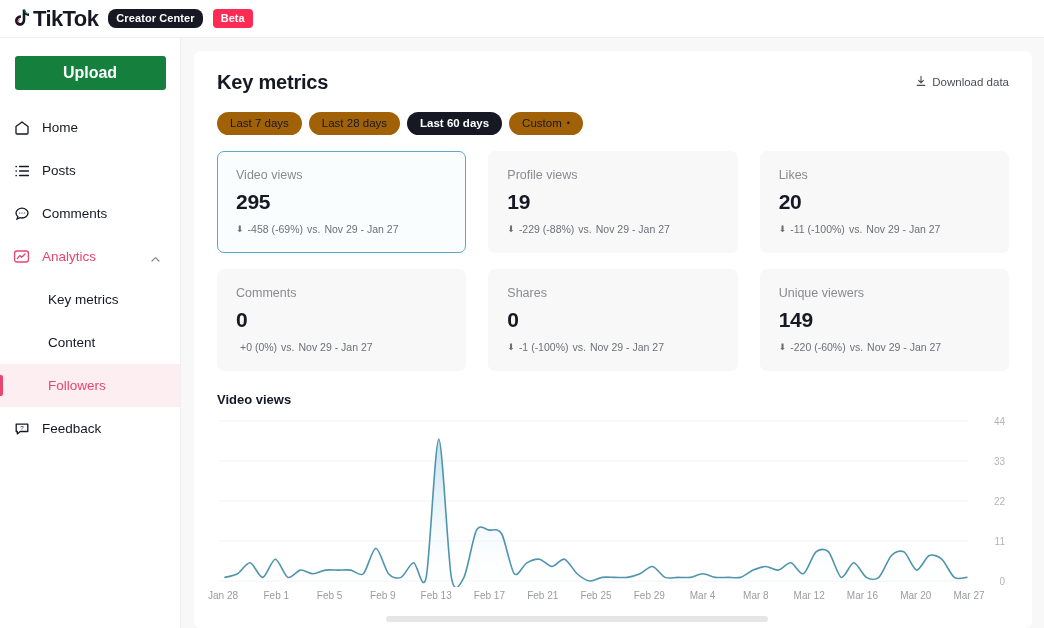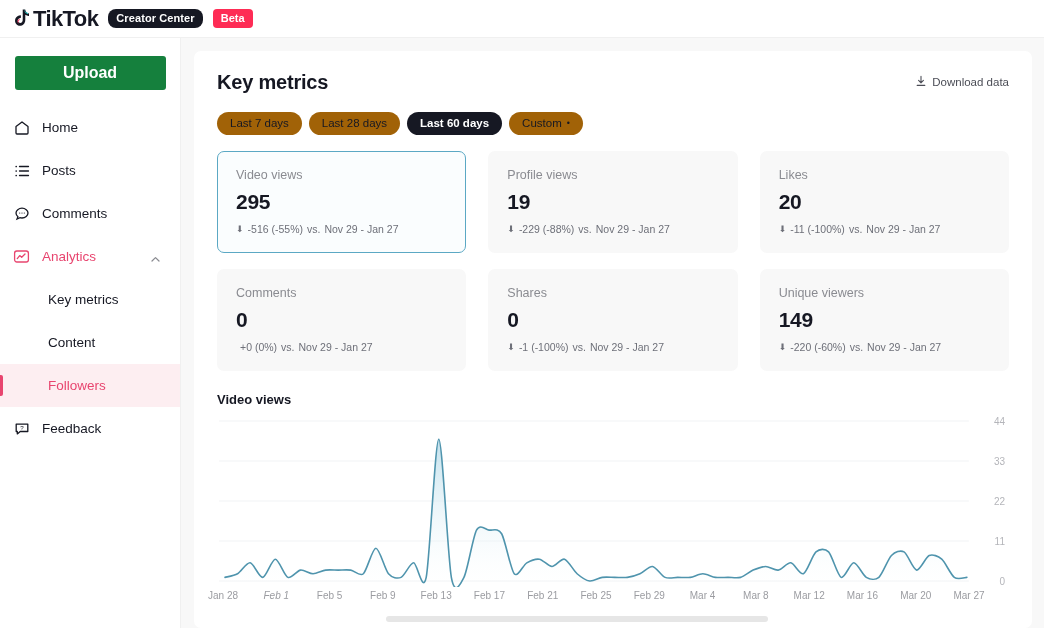--- a/index.html
+++ b/index.html
@@ -317,21 +317,21 @@
           </div>
         </div>
 
         <div class="metrics">
 
           <div class="metric sel">
             <div class="m-label">Video views</div>
             <div class="m-value">295</div>
             <div class="m-delta">
               <span class="arrow">⬇</span>
-              <span>-516 (-55%)</span>
+              <span>-458 (-69%)</span>
               <span>vs.</span>
               <span>Nov 29 - Jan 27</span>
             </div>
           </div>
 
           <div class="metric">
             <div class="m-label">Profile views</div>
             <div class="m-value">19</div>
             <div class="m-delta">
               <span class="arrow">⬇</span>
@@ -407,21 +407,21 @@
             </svg>
           <div class="y-labels" id="ylabels">
               <div class="y-lab" style="top: 166px;">0</div>
               <div class="y-lab" style="top: 126px;">11</div>
               <div class="y-lab" style="top: 86px;">22</div>
               <div class="y-lab" style="top: 46px;">33</div>
               <div class="y-lab" style="top: 6px;">44</div>
             </div>
           <div class="x-labels" id="xlabels">
               <div class="x-lab" style="left: 0%;">Jan 28</div>
-              <div class="x-lab" style="left: 7.14286%; font-style: italic;">Feb 1</div>
+              <div class="x-lab" style="left: 7.14286%;">Feb 1</div>
               <div class="x-lab" style="left: 14.2857%;">Feb 5</div>
               <div class="x-lab" style="left: 21.4286%;">Feb 9</div>
               <div class="x-lab" style="left: 28.5714%;">Feb 13</div>
               <div class="x-lab" style="left: 35.7143%;">Feb 17</div>
               <div class="x-lab" style="left: 42.8571%;">Feb 21</div>
               <div class="x-lab" style="left: 50%;">Feb 25</div>
               <div class="x-lab" style="left: 57.1429%;">Feb 29</div>
               <div class="x-lab" style="left: 64.2857%;">Mar 4</div>
               <div class="x-lab" style="left: 71.4286%;">Mar 8</div>
               <div class="x-lab" style="left: 78.5714%;">Mar 12</div>

